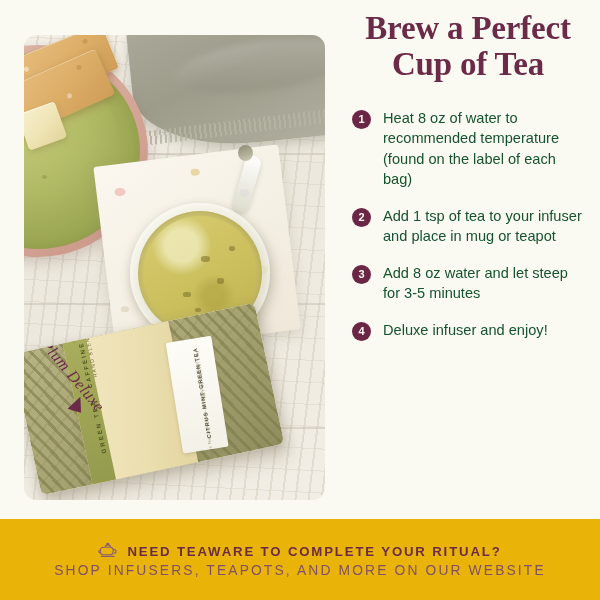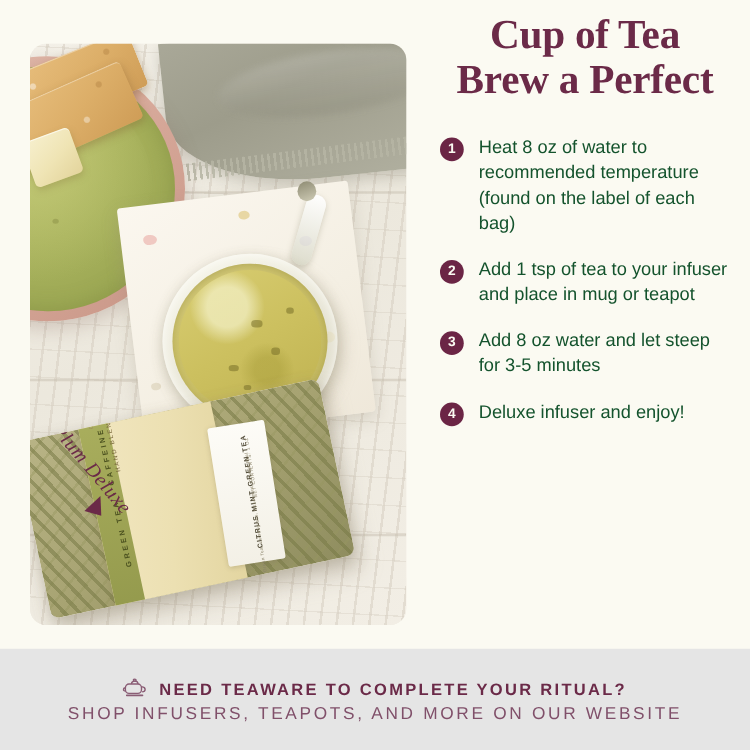--- a/index.html
+++ b/index.html
@@ -230,21 +230,21 @@
     font-size:11px;font-weight:bold;line-height:19px;text-align:center;
     margin-right:12px;margin-top:2px;
   }
   .step-text{
     font-size:14.6px;line-height:1.38;color:#14532d;
   }
 
   
   .footer{
     position:absolute;left:0;top:519px;width:600px;height:81px;
-    background:#e5e5e5;
+    background:#eab308;
     display:flex;flex-direction:column;align-items:center;justify-content:center;
   }
   .f-line1{
     display:flex;align-items:center;gap:9px;
     font-size:13.2px;font-weight:bold;letter-spacing:1.85px;color:#6b2a48;
   }
   .f-line2{
     margin-top:1px;
     font-size:13.8px;letter-spacing:2.15px;color:#80506a;
   }
@@ -312,22 +312,22 @@
       <div class="white-label">
         <div class="wl-title">CITRUS MINT GREEN TEA</div>
         <div class="wl-sub">Green Tea, Lemongrass, Spearmint, Orange Peel</div>
         <div class="wl-net">NET CONTENTS: 1 OZ</div>
       </div>
     </div>
   </div>
 
   <div class="content">
     <div class="title">
+      <div>Brew a Perfect</div>
       <div>Cup of Tea</div>
-      <div>Brew a Perfect</div>
     </div>
 
     <div class="steps">
       <div class="step">
         <div class="num">1</div>
         <div class="step-text">Heat 8 oz of water to recommended temperature (found on the label of each bag)</div>
       </div>
       <div class="step">
         <div class="num">2</div>
         <div class="step-text">Add 1 tsp of tea to your infuser and place in mug or teapot</div>

